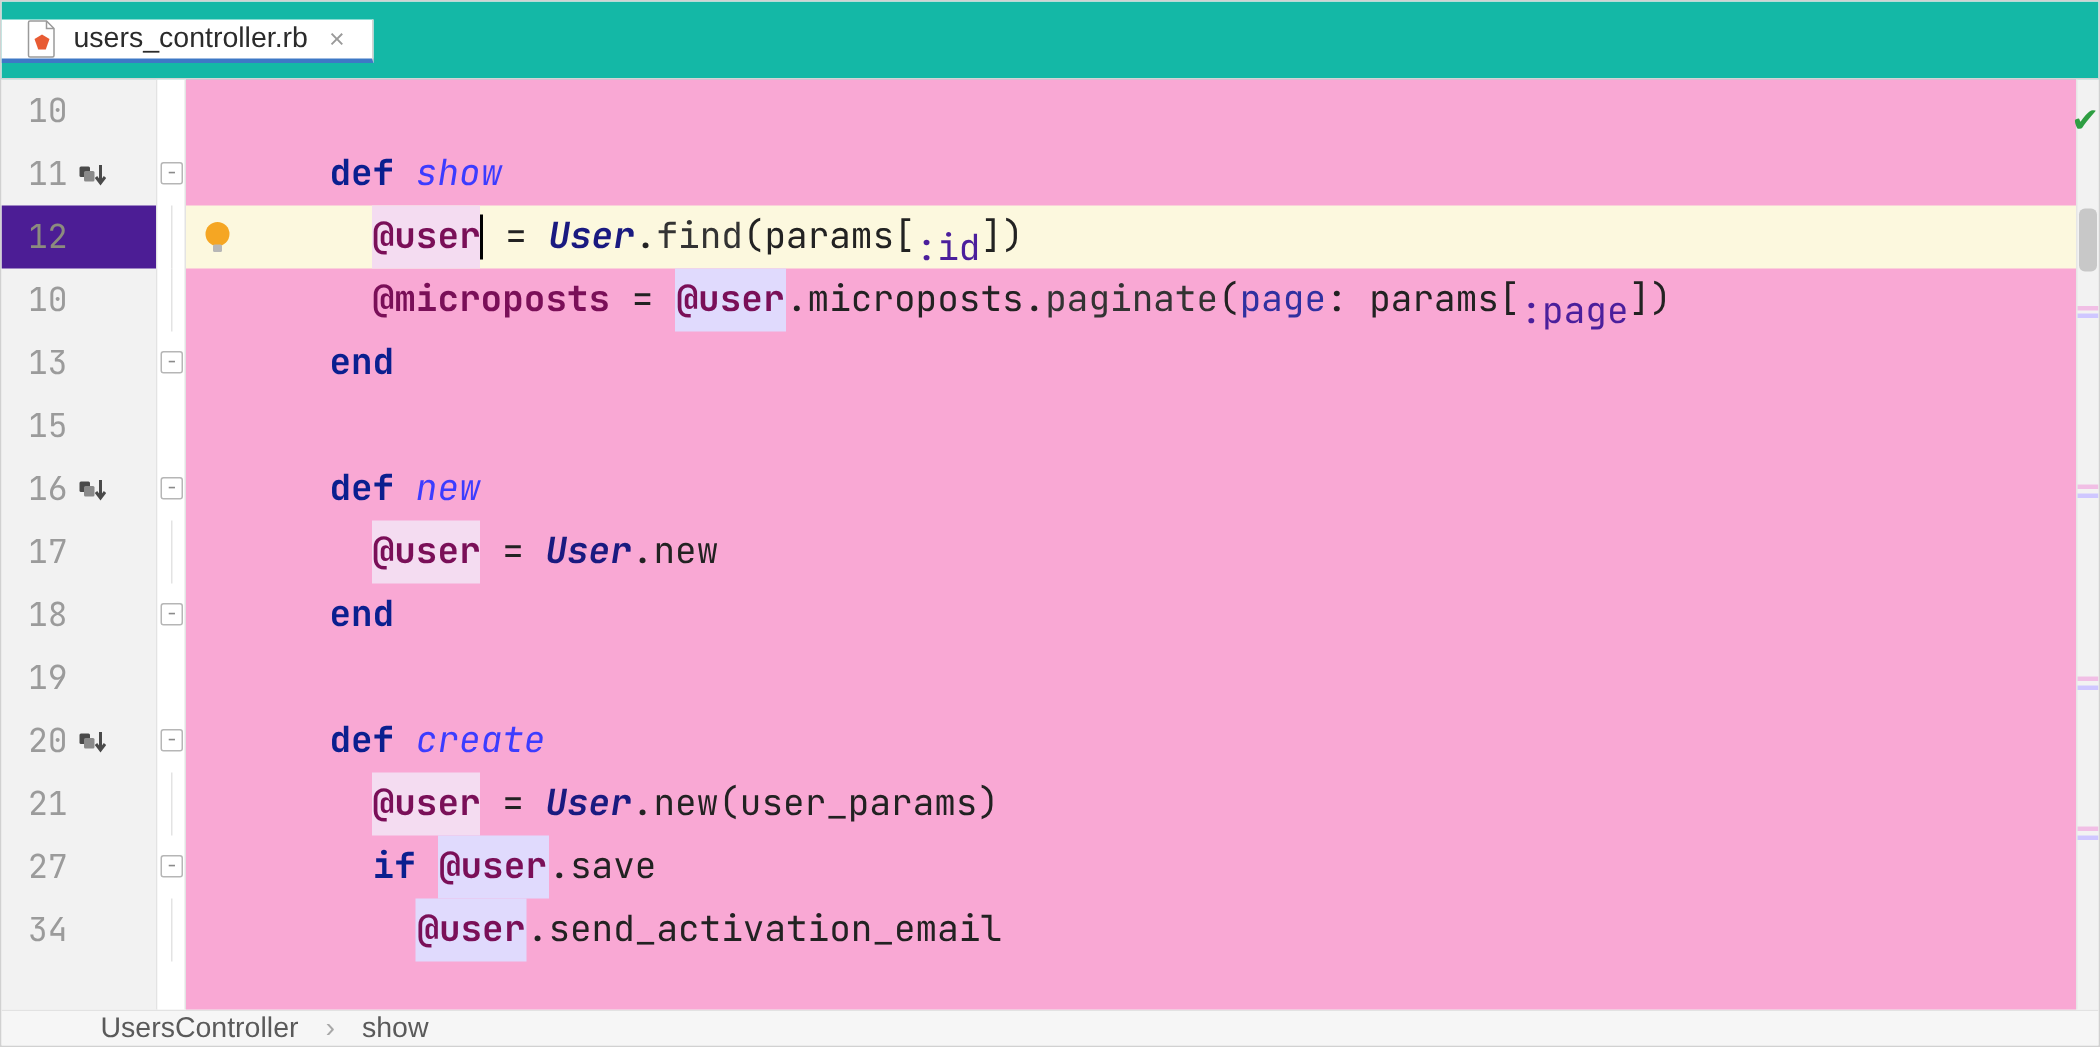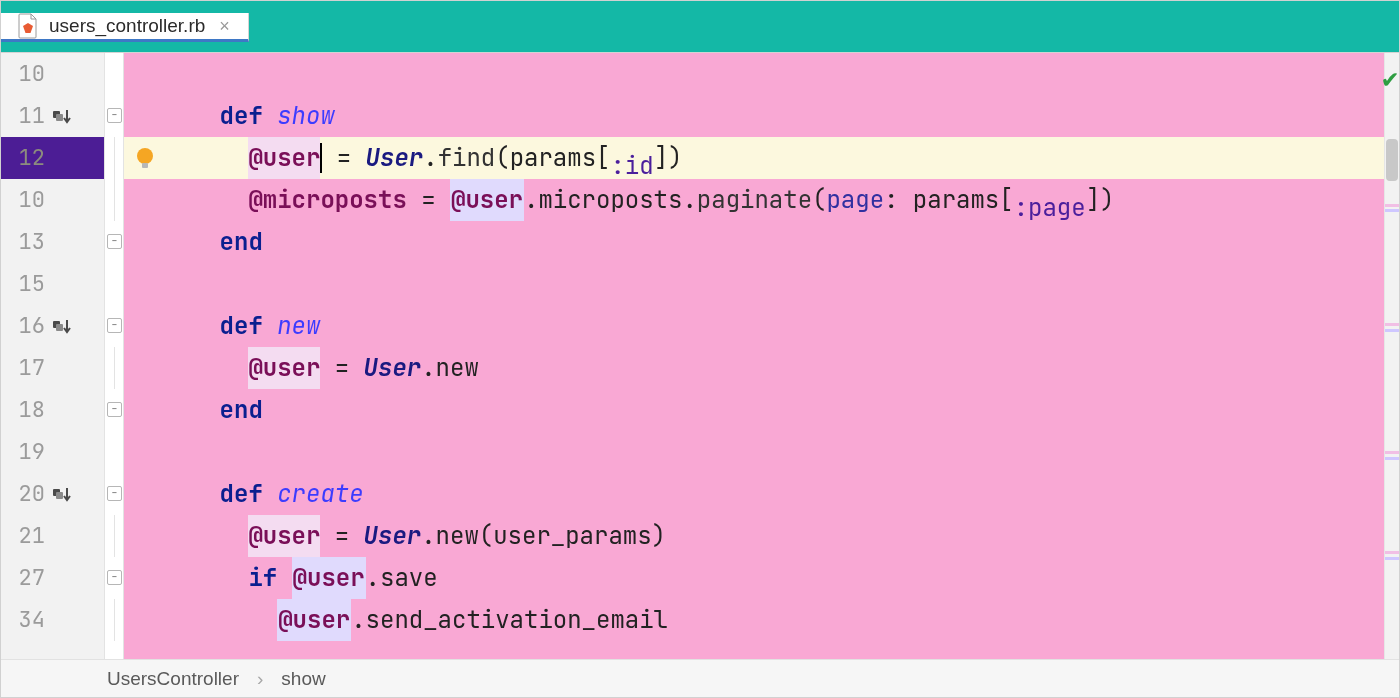--- a/index.html
+++ b/index.html
@@ -159,28 +159,28 @@
     position:absolute; left:0; right:0;
     height:3px;
   }
   .marker-strip .thumb{
     position:absolute; left:1px; right:1px;
     background:#c8c8c8; border-radius:4px;
   }
 
   
   .breadcrumb{
-    height:38px;
+    height:24px;
     background:#f6f6f6;
     border-top:1px solid #e2e2e2;
     display:flex; align-items:center;
     font-family:-apple-system,Segoe UI,Arial,sans-serif;
     font-size:19px;
     color:#5a5a5a;
-    padding-left:106px;
+    padding-left:66px;
     gap:18px;
   }
   .breadcrumb .sep{color:#a8a8a8;}
 </style>
 </head>
 <body>
 
 <div class="tab-bar">
   <div class="tab">
     <span class="file-icon">

